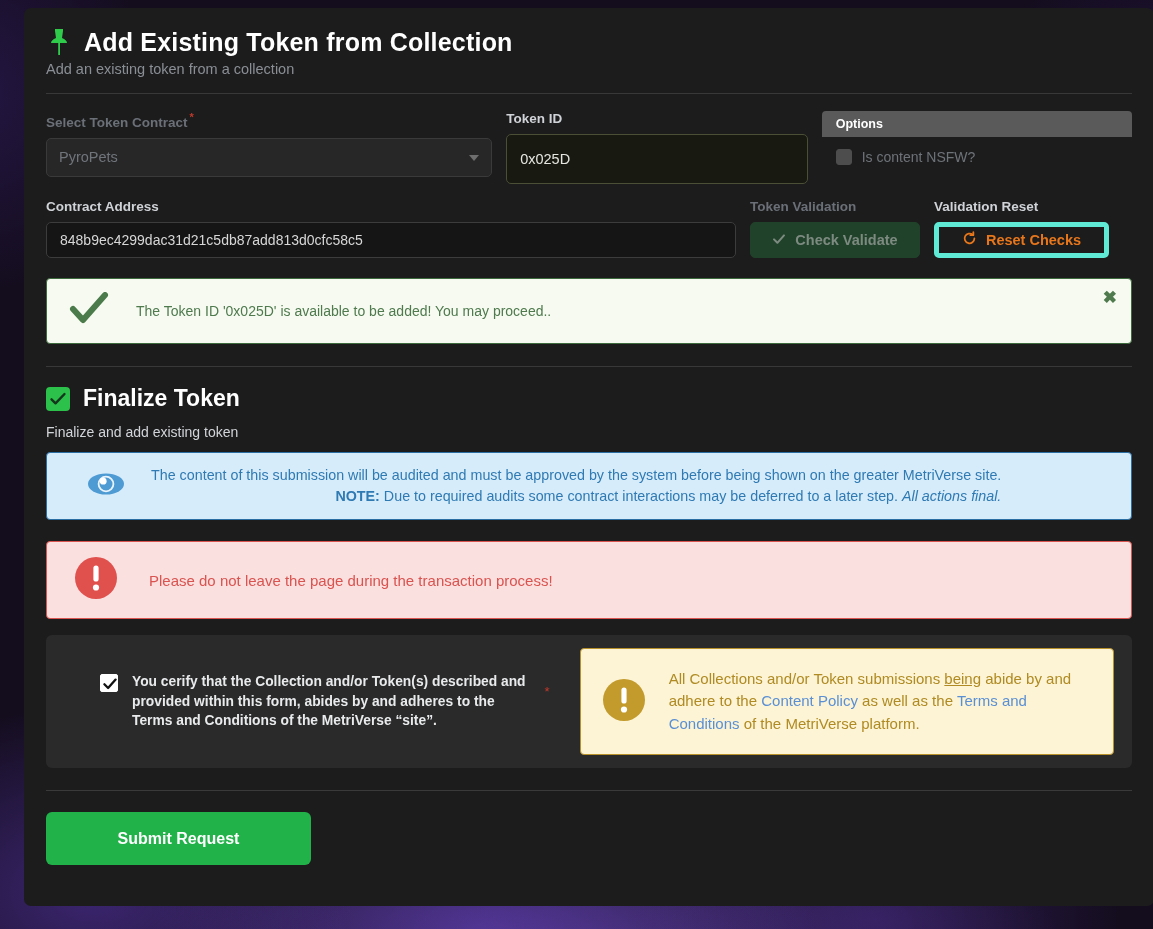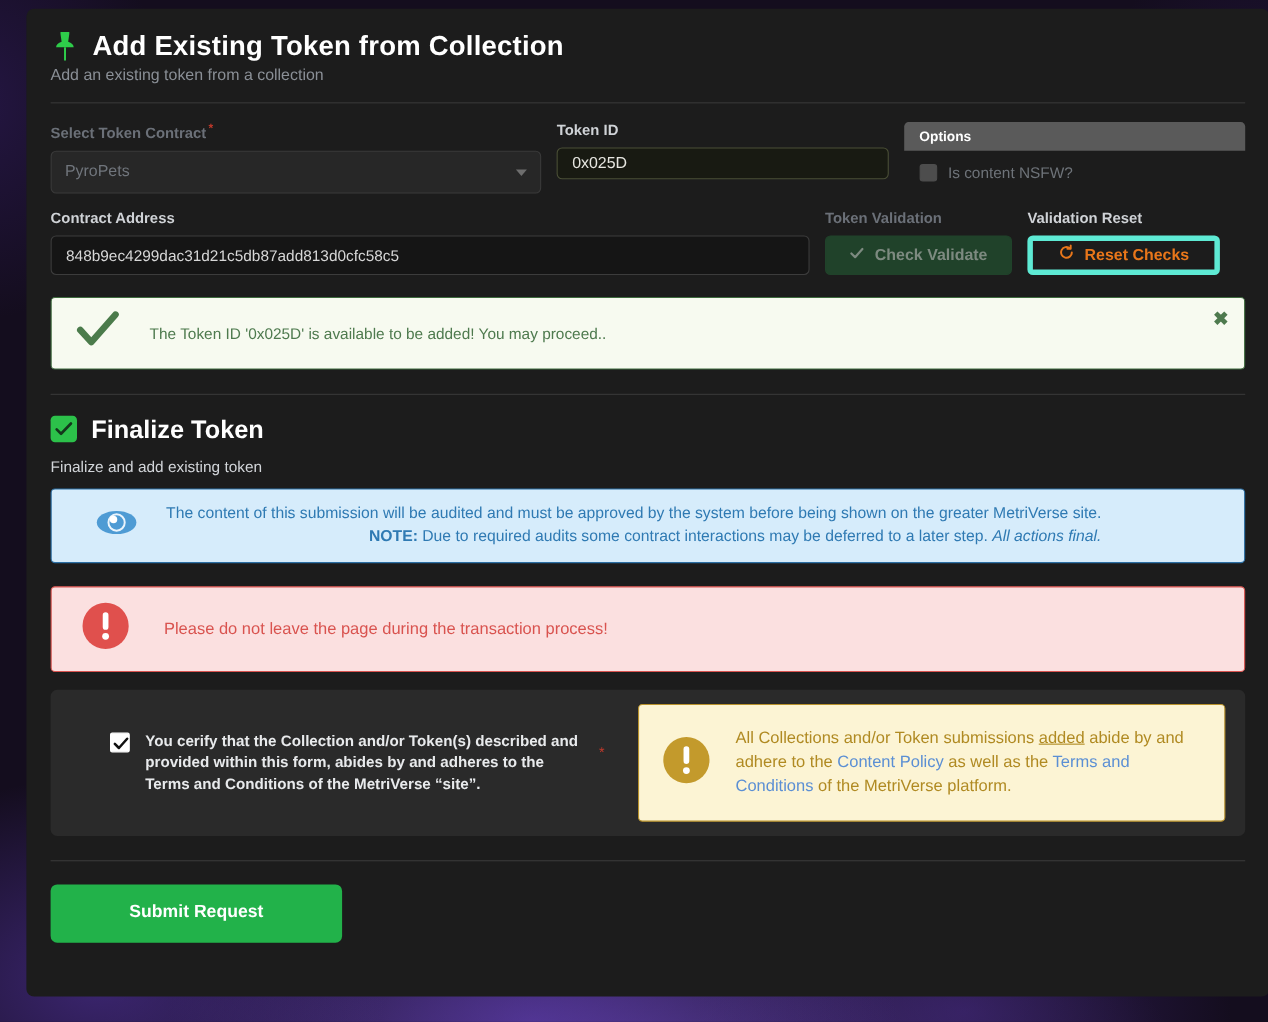--- a/index.html
+++ b/index.html
@@ -106,21 +106,21 @@
     right: 12px;
     top: 50%;
     margin-top: -2px;
     width: 0; height: 0;
     border-left: 5px solid transparent;
     border-right: 5px solid transparent;
     border-top: 6px solid #6e6e6e;
   }
 
   .text-input {
-    height: 29px;
+    height: 50px;
     background: #181a12;
     border: 1px solid #4a4f36;
     border-radius: 5px;
     display: flex;
     align-items: center;
     padding: 0 13px;
     color: #e6e6e0;
     font-size: 14.5px;
   }
 
@@ -501,21 +501,21 @@
     </div>
 
     <div class="policy-box">
       <span>
         <svg width="46" height="46" viewBox="0 0 46 46">
           <circle cx="23" cy="23" r="21" fill="#c39a2c"></circle>
           <rect x="20.4" y="10.5" width="5.2" height="16" rx="2.6" fill="#ffffff"></rect>
           <circle cx="23" cy="32.5" r="3.1" fill="#ffffff"></circle>
         </svg>
       </span>
-      <div class="policy-text"><span>All Collections and/or Token submissions </span><u>added</u><span> abide by and adhere to the </span><a href="#">Content Policy</a><span> as well as the </span><a href="#">Terms and Conditions</a><span> of the MetriVerse platform.</span></div>
+      <div class="policy-text"><span>All Collections and/or Token submissions </span><u>being</u><span> abide by and adhere to the </span><a href="#">Content Policy</a><span> as well as the </span><a href="#">Terms and Conditions</a><span> of the MetriVerse platform.</span></div>
     </div>
   </div>
 
   <div class="hr2"></div>
 
   <div class="btn-submit">
     <span>Submit Request</span>
   </div>
 
 </div>

